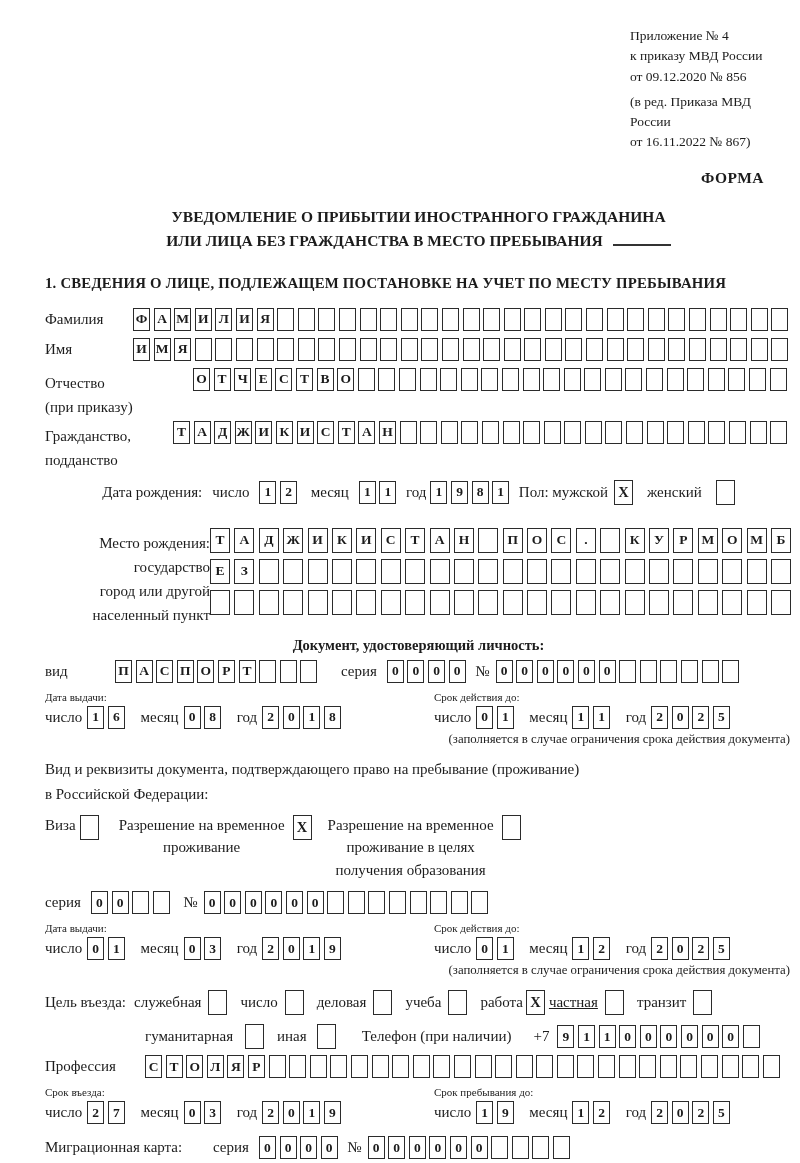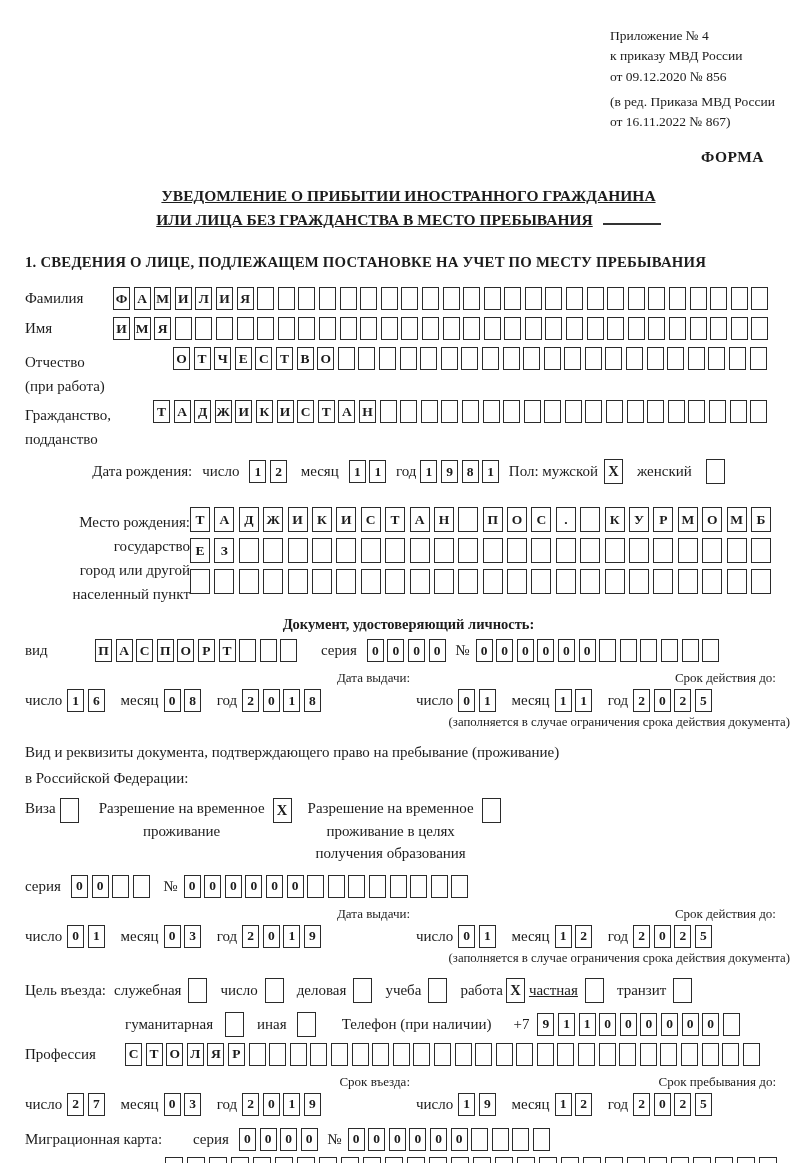--- a/index.html
+++ b/index.html
@@ -2,27 +2,27 @@
 <html><head>
 <meta charset="utf-8">
 <style>
   * { margin:0; padding:0; box-sizing:border-box; }
   html,body { background:#ffffff; }
   body {
     width:800px; height:1163px;
     font-family:"Liberation Serif","DejaVu Serif",serif;
     color:#1c1c1c; font-size:15px; overflow:hidden;
   }
-  .page { width:800px; height:1163px; padding:26px 8px 10px 25px; }
+  .page { width:800px; height:1163px; padding:26px 8px 10px 45px; }
 
   
   .apx { margin-left:585px; font-size:13.5px; line-height:1.5; }
   .apx .ed { margin-top:5px; }
   .forma { text-align:right; padding-right:28px; font-weight:bold; font-size:15.5px; margin-top:16px; letter-spacing:.5px;}
-  .title { text-align:center; font-weight:bold; font-size:15.5px; line-height:1.55; margin-top:18px;text-decoration:underline; }
+  .title { text-align:center; font-weight:bold; font-size:15.5px; line-height:1.55; margin-top:18px; }
   .blank-line { display:inline-block; width:58px; border-bottom:2.5px solid #333; height:12px; margin-left:10px; }
   .sec1 { font-weight:bold; font-size:14.8px; margin-top:22px; letter-spacing:.2px; }
 
   
   .row { display:flex; align-items:flex-start; margin-top:7px; }
   .lbl { flex:none; padding-top:3px; }
   .lbl div { line-height:1.6; }
   .w88 { width:88px; } .w148 { width:148px; } .w128 { width:128px; }
   .w165 { width:165px; } .w140 { width:140px; }
 
@@ -49,21 +49,21 @@
   .inline > * { flex:none; }
   .gap6 { margin-left:6px; } .gap10 { margin-left:10px; } .gap14 { margin-left:14px; }
   .gap20 { margin-left:20px; } .gap4 { margin-left:4px; }
 
   .doc-head { text-align:center; font-weight:bold; font-size:14.5px; margin-top:10px; }
 
   
   .dp { display:flex; margin-top:8px; }
   .dp-l { width:385px; }
   .dp-r { width:360px; margin-left:6px; }
-  .dp-head { text-align:right; font-size:13px; margin-bottom:3px; }
+  .dp-head { text-align:left; font-size:11px; margin-bottom:3px; }
   .dp-row { display:flex; align-items:center; }
   .dp-row .flbl { margin-right:5px; }
   .dp-row .mid { margin-left:12px; margin-right:5px; }
   .note { text-align:right; font-size:12.8px; margin-top:3px; padding-right:2px; }
 
   .para { margin-top:10px; line-height:1.7; }
 
   
   .permits { display:flex; align-items:flex-start; margin-top:6px; }
   .permit { display:flex; align-items:flex-start; }
@@ -171,21 +171,21 @@
         <span></span>
         <span></span>
         <span></span>
         <span></span>
       </div>
   </div>
 
   <div class="row">
     <div class="lbl w148">
       <div>Отчество</div>
-      <div>(при работа)</div>
+      <div>(при приказу)</div>
     </div>
     <div class="boxes">
         <span>О</span>
         <span>Т</span>
         <span>Ч</span>
         <span>Е</span>
         <span>С</span>
         <span>Т</span>
         <span>В</span>
         <span>О</span>

